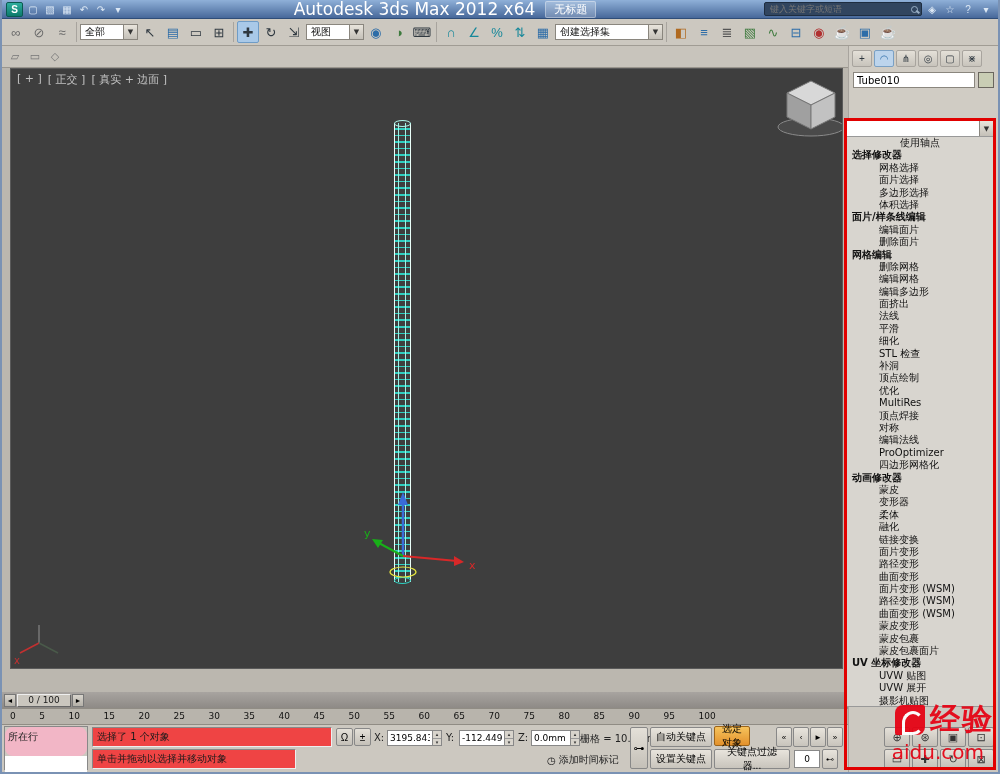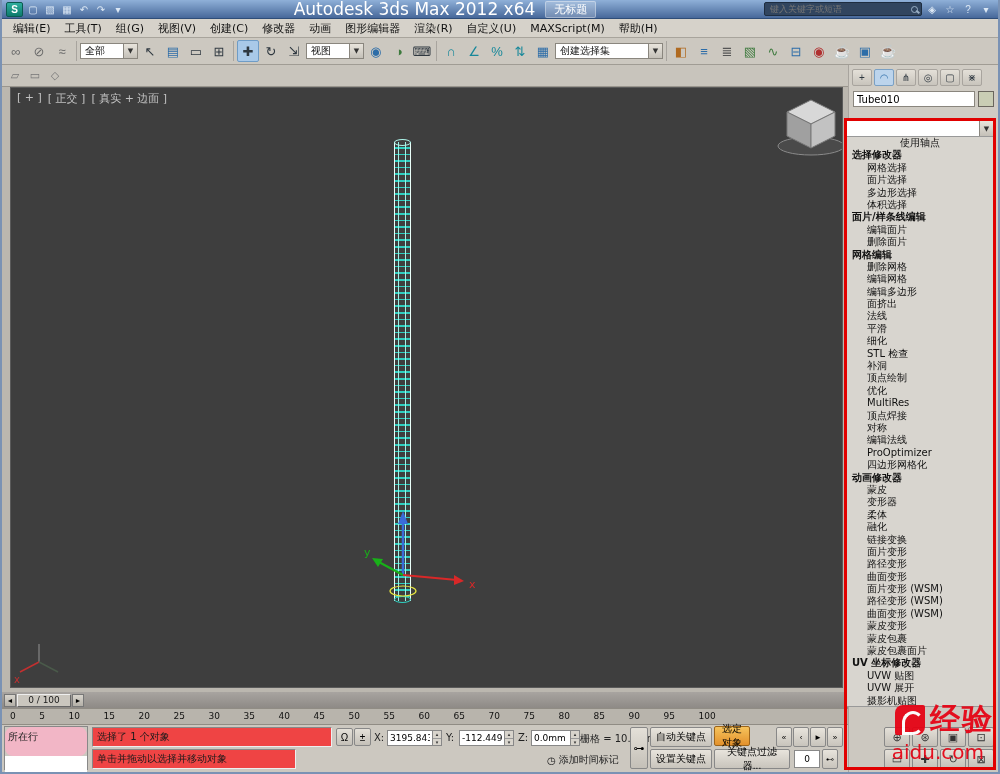--- a/index.html
+++ b/index.html
@@ -70,21 +70,21 @@
   .cp-tab.active{background:#bcd4ec;border-color:#7aa0c4;}
   .cp-name-row{display:flex;gap:3px;margin:4px 2px 2px;align-items:center;}
   .cp-name{flex:1;height:16px;background:#fff;border:1px solid #8a867e;font-size:10px;padding:0 3px;
     font-family:"DejaVu Sans","Liberation Sans",sans-serif;width:100px;}
   .cp-swatch{width:16px;height:16px;background:#c9cdb4;border:1px solid #6a665e;}
   
   .mod-popup{position:absolute;right:2px;top:118px;width:152px;height:652px;border:3px solid #e10000;z-index:50;}
   .mod-combo{height:16px;background:#fff;border-bottom:1px solid #999;display:flex;}
   .mod-combo .txt{flex:1;}
   .mod-list{height:570px;background:#d8d5cf;border-bottom:1px solid #999;overflow:hidden;}
-  .mrow{height:12.4px;line-height:12.4px;font-size:10px;color:#111;padding-left:20px;white-space:nowrap;overflow:hidden;}
+  .mrow{height:12.4px;line-height:12.4px;font-size:10px;color:#111;padding-left:32px;white-space:nowrap;overflow:hidden;}
   .mrow.hdr{font-weight:bold;padding-left:5px;}
   .mrow.opt{text-align:center;padding-left:0;}
   
   .bottom{flex:0 0 80px;display:flex;}
   .bottom-left{width:846px;display:flex;flex-direction:column;}
   .timeline{height:16px;flex:0 0 16px;background:linear-gradient(#a8a4a0,#8e8a86);display:flex;align-items:center;padding:0 2px;}
   .ts-arrow{width:12px;height:13px;font-size:7px;display:flex;align-items:center;justify-content:center;
     background:linear-gradient(#d8d4cc,#b4b0a8);border:1px solid #777;padding:0;}
   .ts-handle{width:54px;height:13px;margin:0 1px;background:#cac6be;border:1px solid;border-color:#eee #666 #666 #eee;
     font-size:9px;display:flex;align-items:center;justify-content:center;}
@@ -160,35 +160,20 @@
     </div>
     <div class="ic-icons">
 
     <button class="qa">◈</button>
         <button class="qa">☆</button>
         <button class="qa">?</button>
         <button class="qa">▾</button>
       </div>
   </div>
 
-  <div class="menubar">
-
-  <div class="menu-item">编辑(E)</div>
-      <div class="menu-item">工具(T)</div>
-      <div class="menu-item">组(G)</div>
-      <div class="menu-item">视图(V)</div>
-      <div class="menu-item">创建(C)</div>
-      <div class="menu-item">修改器</div>
-      <div class="menu-item">动画</div>
-      <div class="menu-item">图形编辑器</div>
-      <div class="menu-item">渲染(R)</div>
-      <div class="menu-item">自定义(U)</div>
-      <div class="menu-item">MAXScript(M)</div>
-      <div class="menu-item">帮助(H)</div>
-    </div>
 
   <div class="toolbar">
     <div class="tb-group">
 
     <button class="tbi c-gray">∞</button>
         <button class="tbi c-gray">⊘</button>
         <button class="tbi c-gray">≈</button>
       </div>
     <div class="sep"></div>
     <div class="tb-combo w58">

